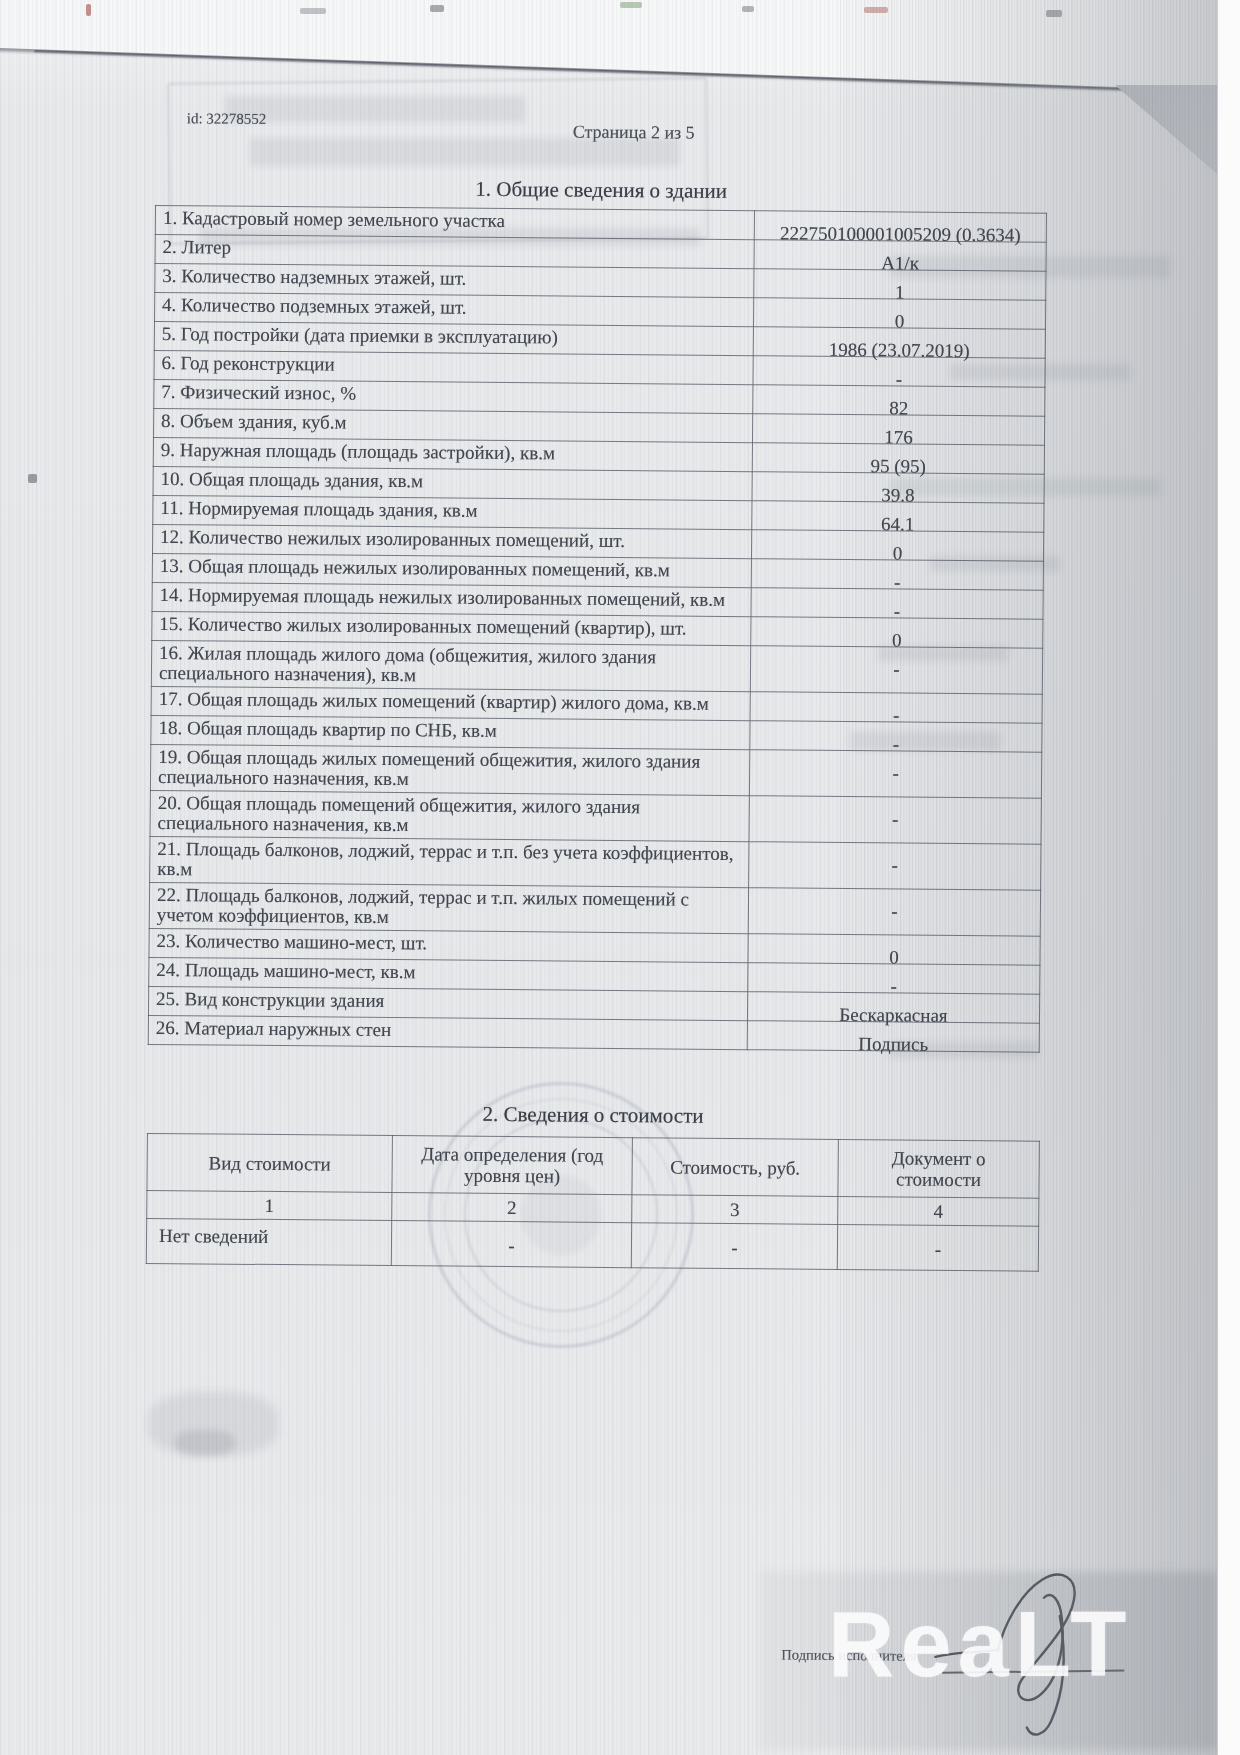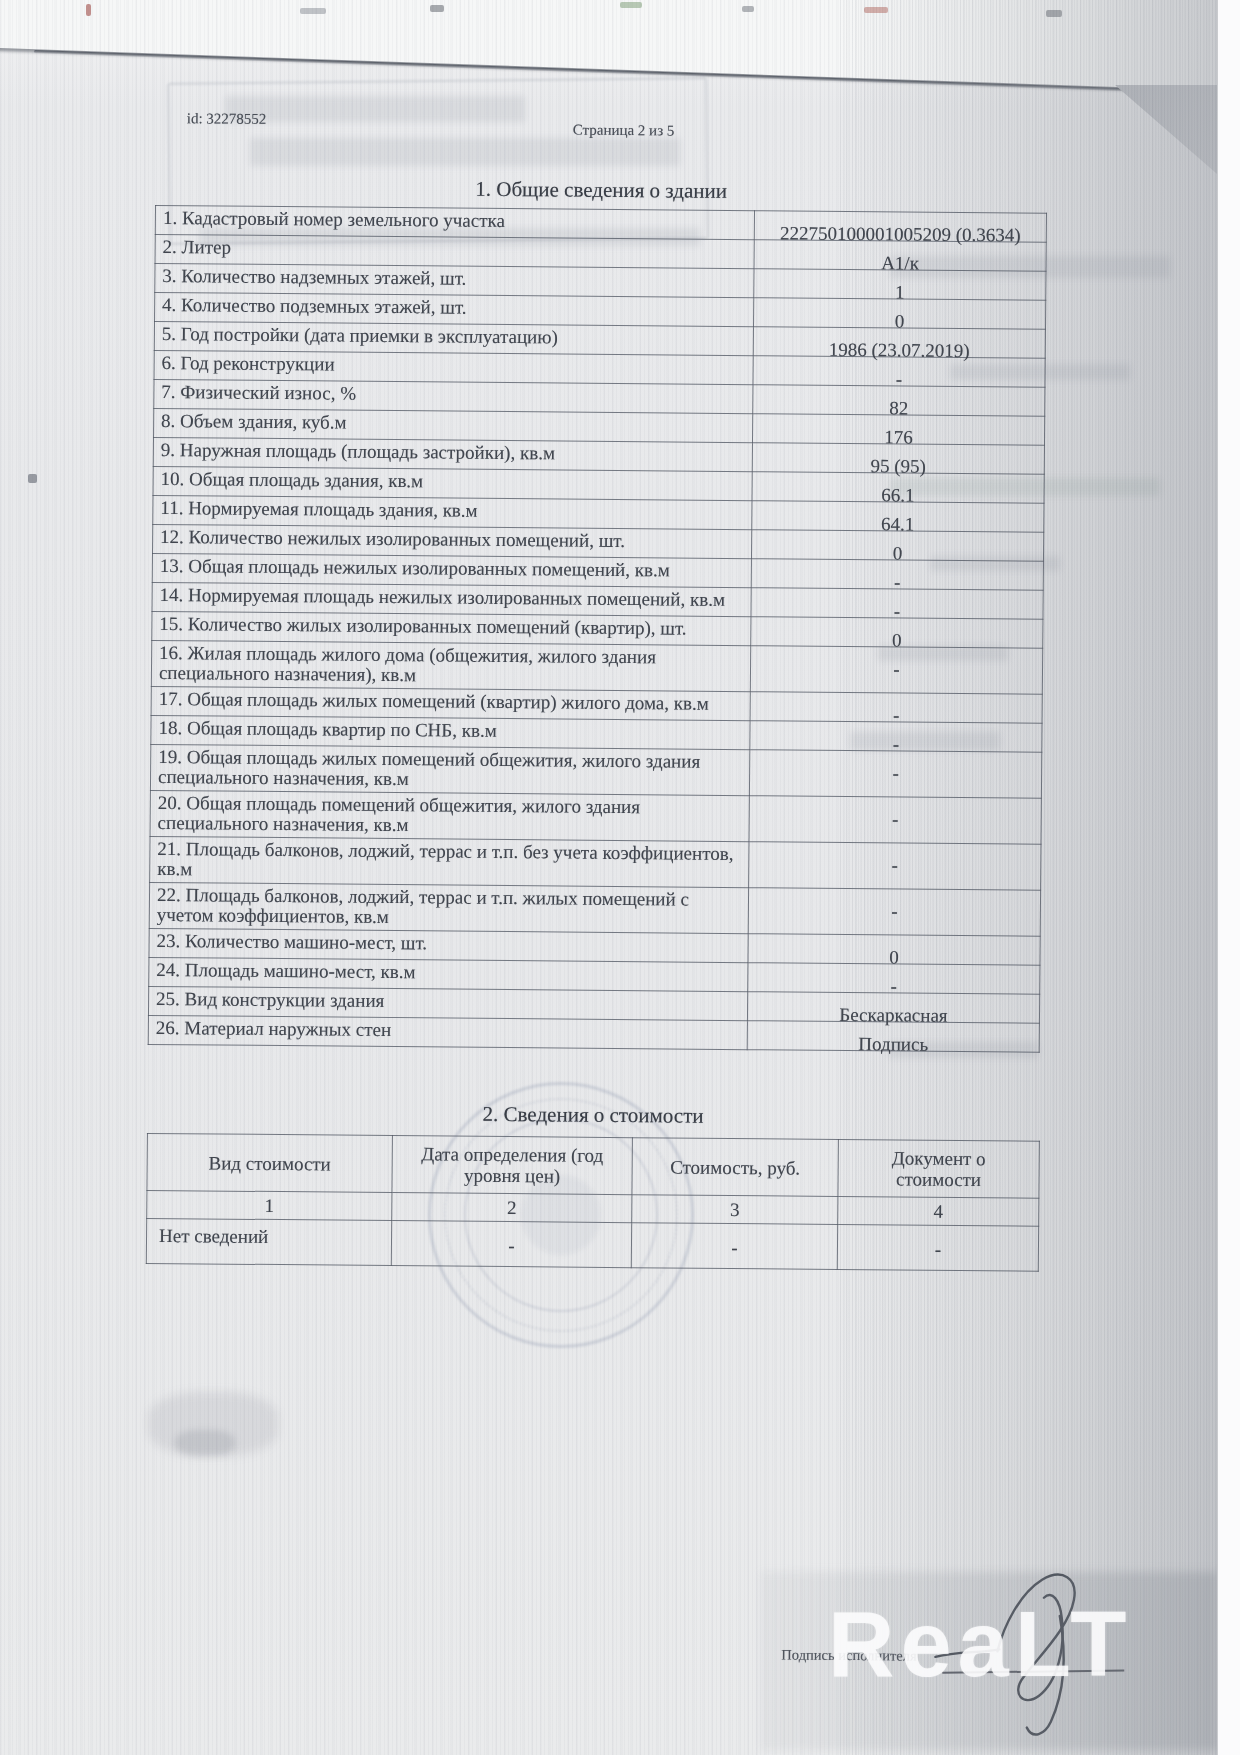--- a/index.html
+++ b/index.html
@@ -49,21 +49,21 @@
   .stamp{position:absolute;left:428px;top:1082px;width:260px;height:260px;border-radius:50%;
     border:3px solid rgba(104,118,148,0.22);filter:blur(1.2px);}
   .stamp .mid{position:absolute;inset:13px;border-radius:50%;border:2px dotted rgba(104,118,148,0.20);}
   .stamp .inner{position:absolute;inset:33px;border-radius:50%;border:2px solid rgba(104,118,148,0.18);}
   .stamp .core{position:absolute;inset:90px;border-radius:50%;background:rgba(104,118,148,0.07);filter:blur(2px);}
 
   
   #sheet{position:absolute;inset:0;transform:rotate(0.5deg);transform-origin:160px 210px;}
   .txt{position:absolute;white-space:nowrap;text-shadow:0 0 0.7px rgba(65,70,80,0.45);}
   #doc-id{left:186px;top:110px;font-size:15px;color:#4a4f58;}
-  #page-indicator{left:572px;top:118px;font-size:15px;color:#4a4f58;}
+  #page-indicator{left:572px;top:118px;font-size:18px;color:#4a4f58;}
   .sec-title{position:absolute;left:155px;width:892px;text-align:center;font-size:21px;color:#383d46;
     text-shadow:0 0 0.8px rgba(56,61,70,0.5);}
   #title1{top:174px;}
   #title2{top:1099px;}
 
   table{border-collapse:collapse;table-layout:fixed;position:absolute;background:transparent;}
   td,th{border:1px solid rgba(82,89,100,0.78);font-weight:normal;
     text-shadow:0 0 0.7px rgba(65,70,80,0.4);}
   #general-info-table{left:155px;top:205px;width:892px;}
   #general-info-table td{font-size:19px;line-height:20px;vertical-align:top;}
@@ -171,21 +171,21 @@
           <tr>
             <td class="label">8. Объем здания, куб.м</td>
             <td class="val"><span>176</span></td>
           </tr>
           <tr>
             <td class="label">9. Наружная площадь (площадь застройки), кв.м</td>
             <td class="val"><span>95 (95)</span></td>
           </tr>
           <tr>
             <td class="label">10. Общая площадь здания, кв.м</td>
-            <td class="val"><span>66.1</span></td>
+            <td class="val"><span>39.8</span></td>
           </tr>
           <tr>
             <td class="label">11. Нормируемая площадь здания, кв.м</td>
             <td class="val"><span>64.1</span></td>
           </tr>
           <tr>
             <td class="label">12. Количество нежилых изолированных помещений, шт.</td>
             <td class="val"><span>0</span></td>
           </tr>
           <tr>

